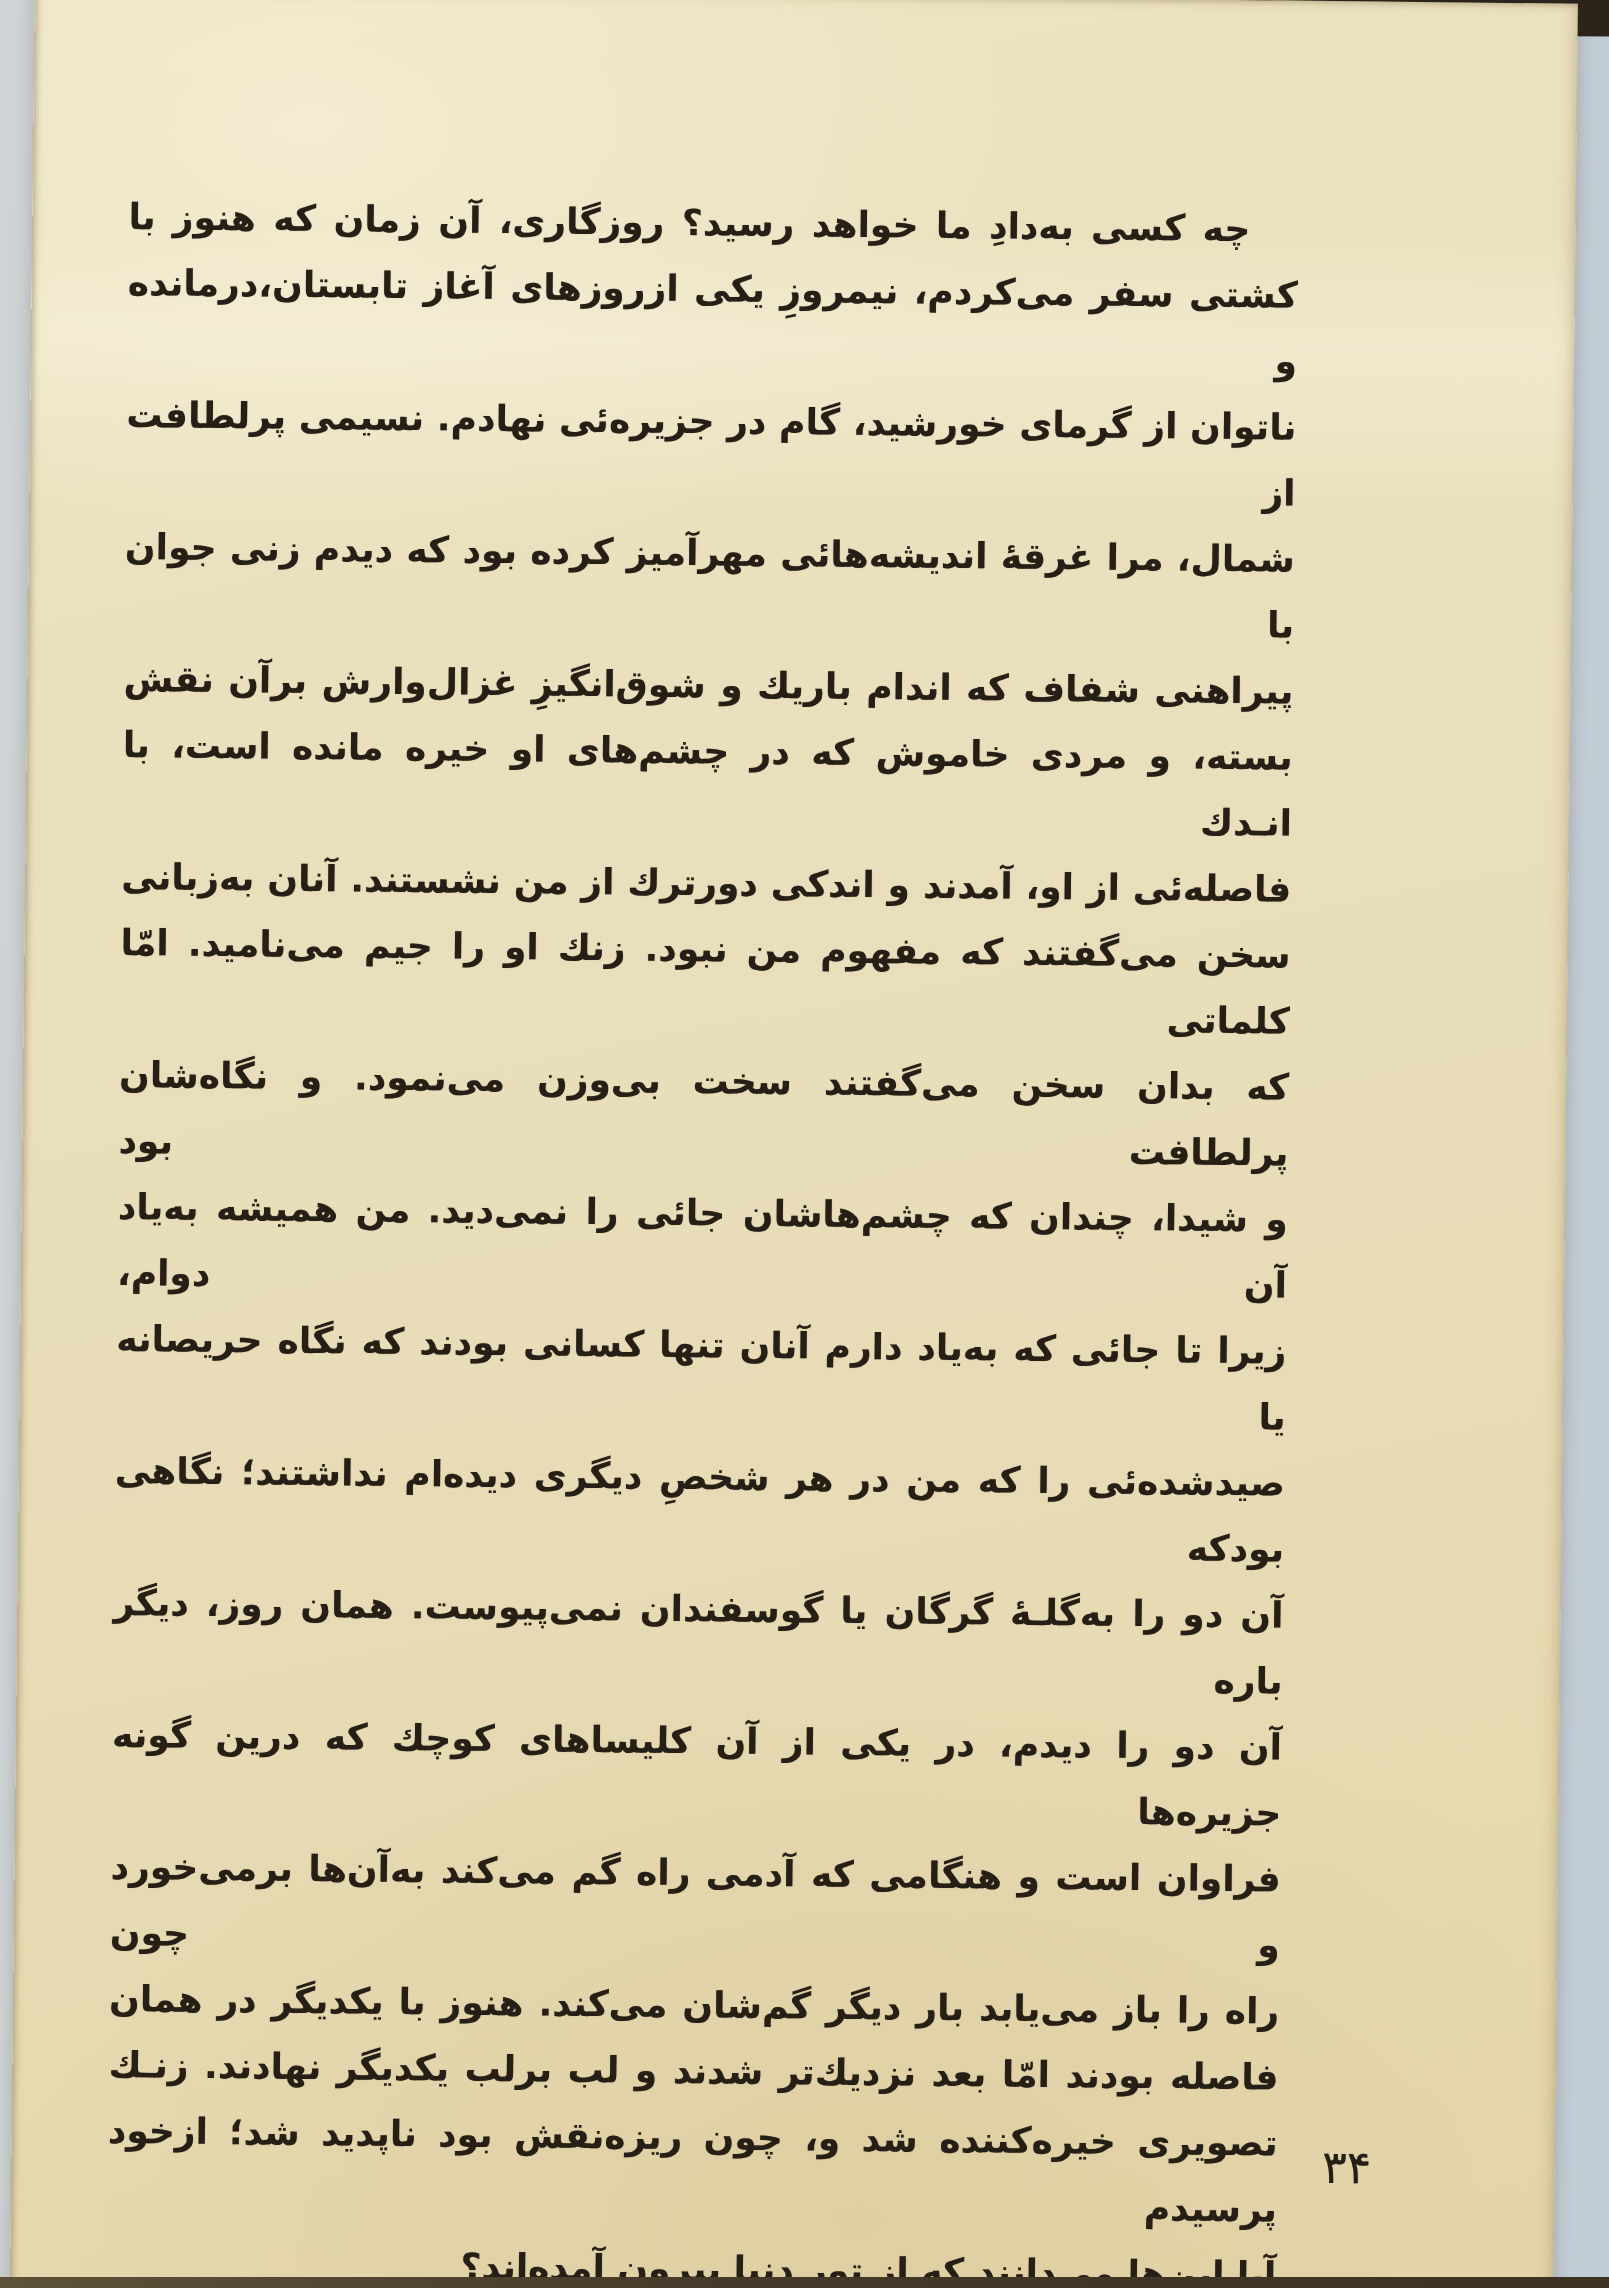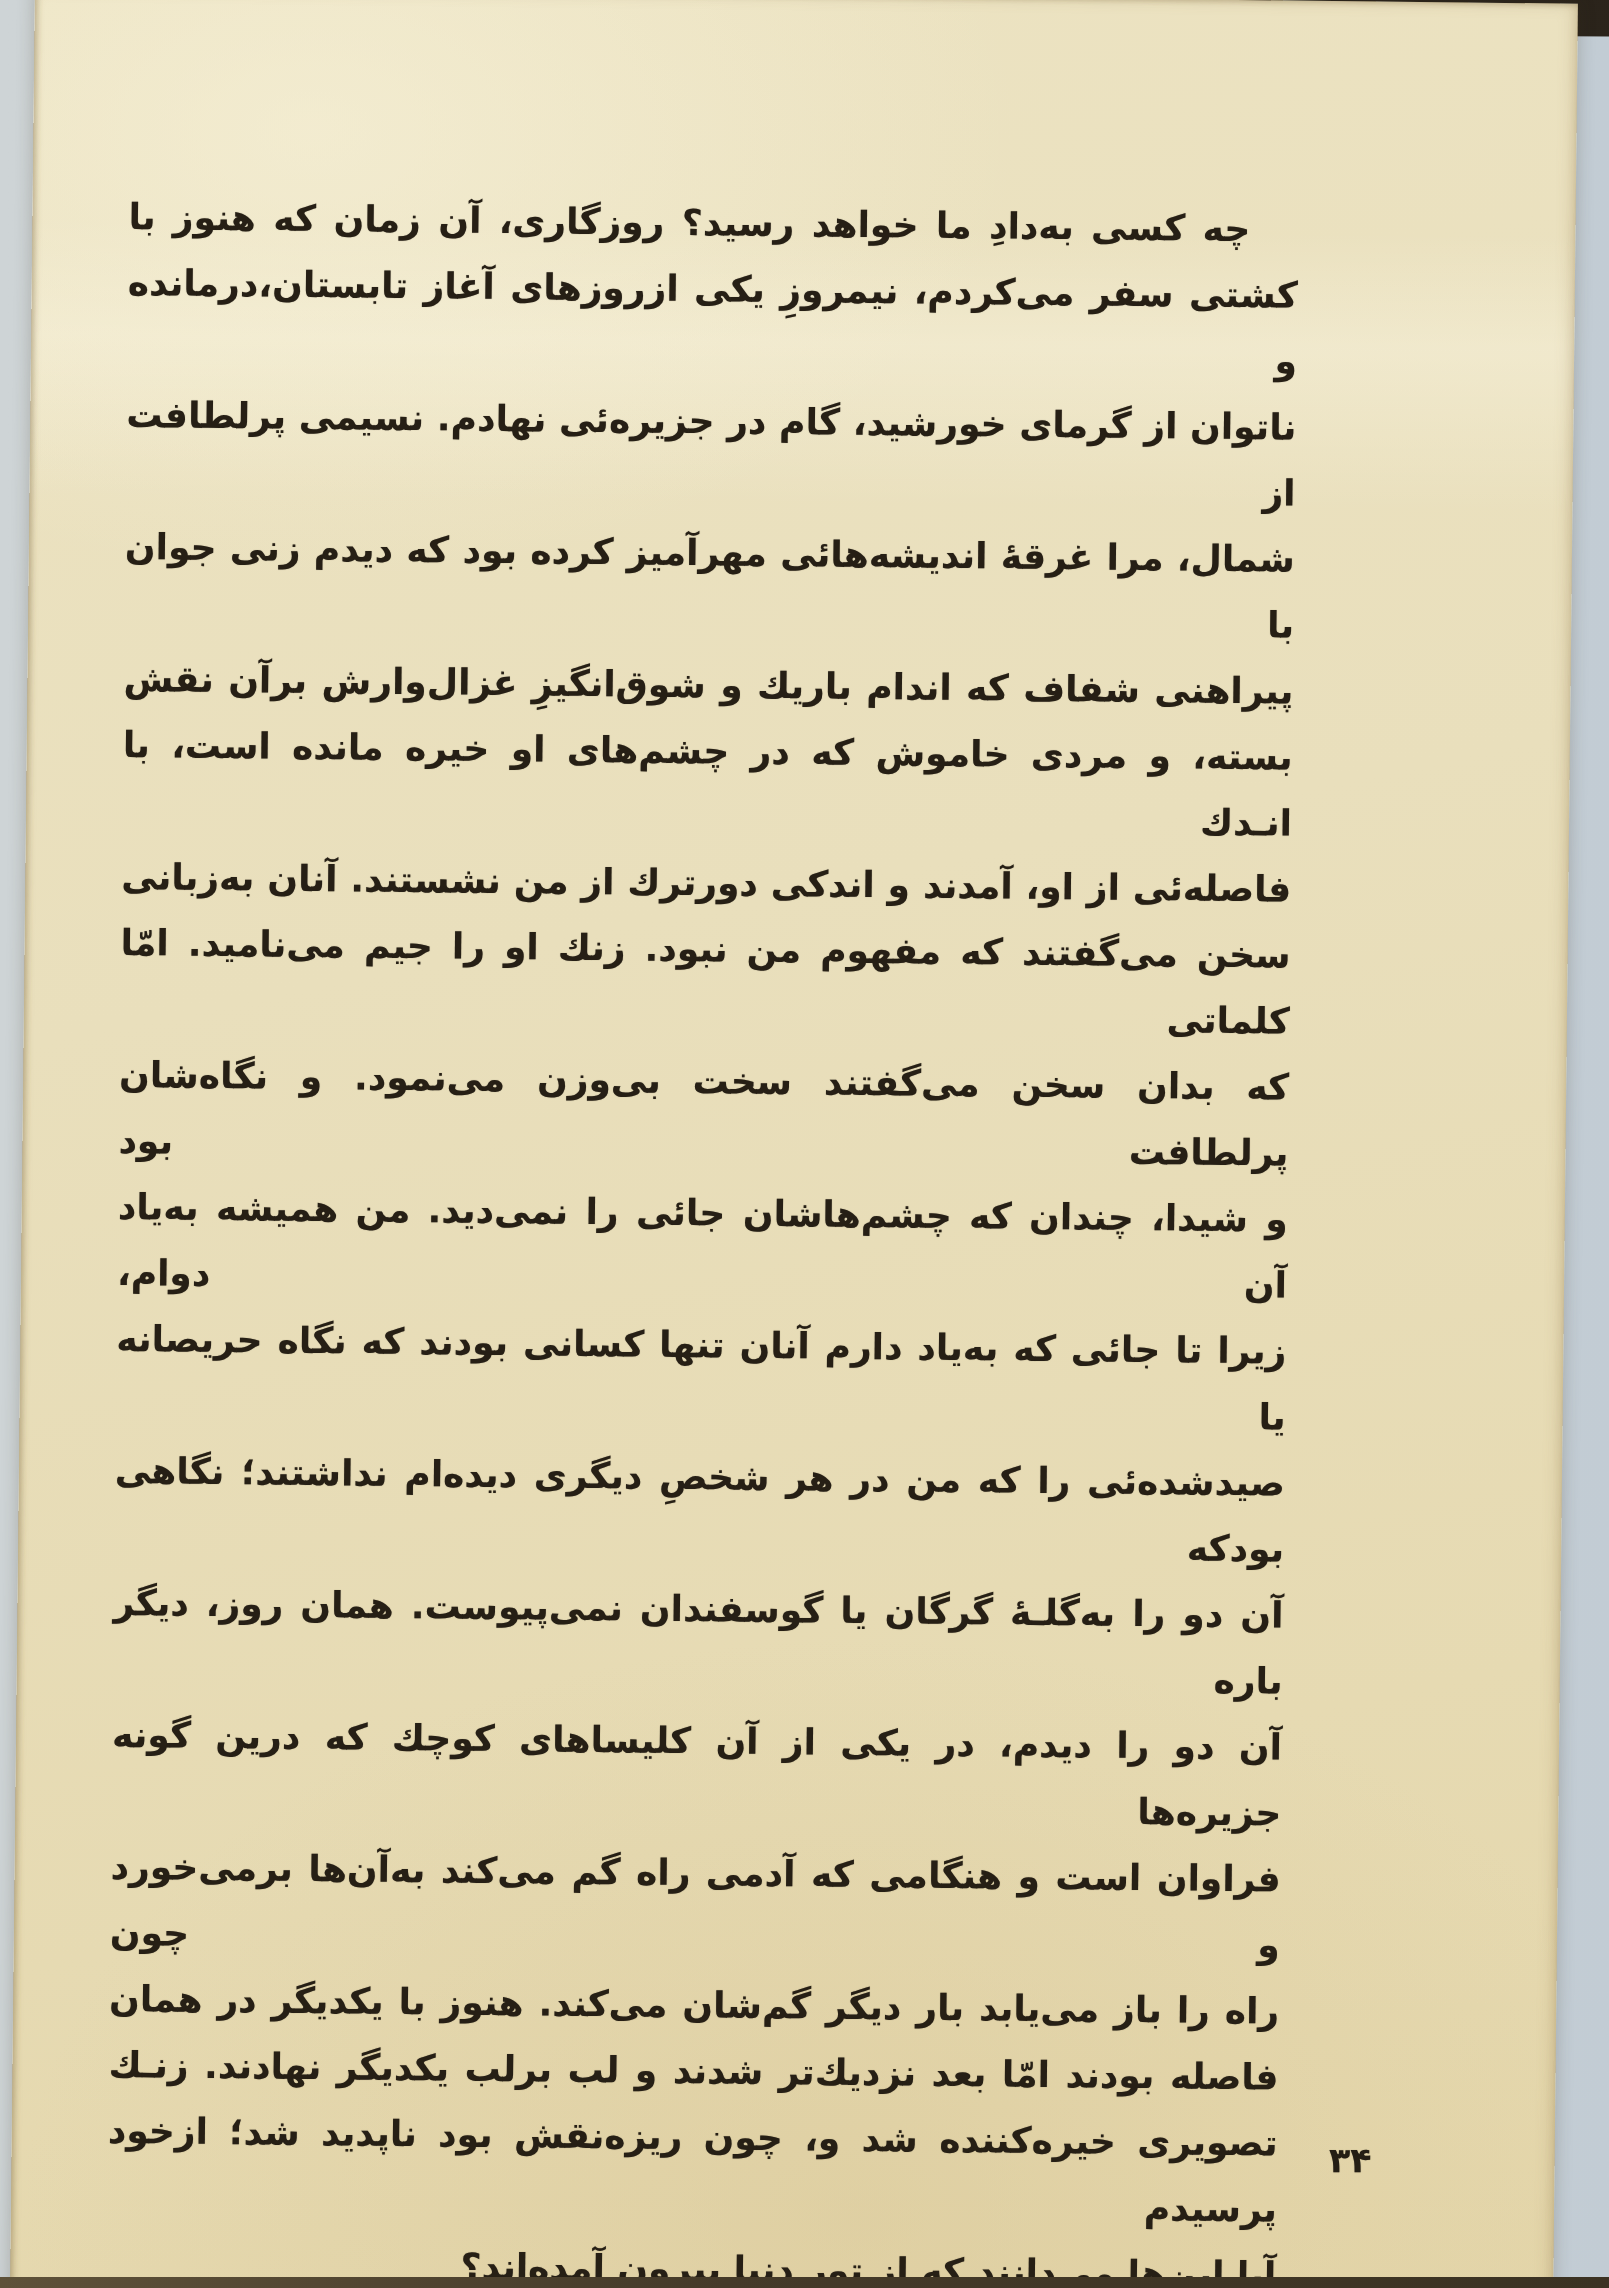--- a/index.html
+++ b/index.html
@@ -37,21 +37,21 @@
     font-size:36px;line-height:66px;font-weight:700;
     color:#261f15;
     text-shadow:0 0 0.9px rgba(38,31,21,.45);
   }
   .ln{text-align:justify;text-align-last:justify;}
   .ln.first{padding-right:48px;}
   .ln.plast{text-align-last:right;}
   .gap{height:66px;}
   .pagenum{
     position:absolute;right:183px;top:2139px;
-    font-size:35px;font-weight:700;color:#241e14;
+    font-size:46px;font-weight:400;color:#241e14;
     text-shadow:0 0 0.9px rgba(36,30,20,.4);
   }
 </style>
 </head>
 <body>
 
 <div class="top-band"></div>
 
 <div class="paper">
   <div class="text" dir="rtl" lang="fa">

